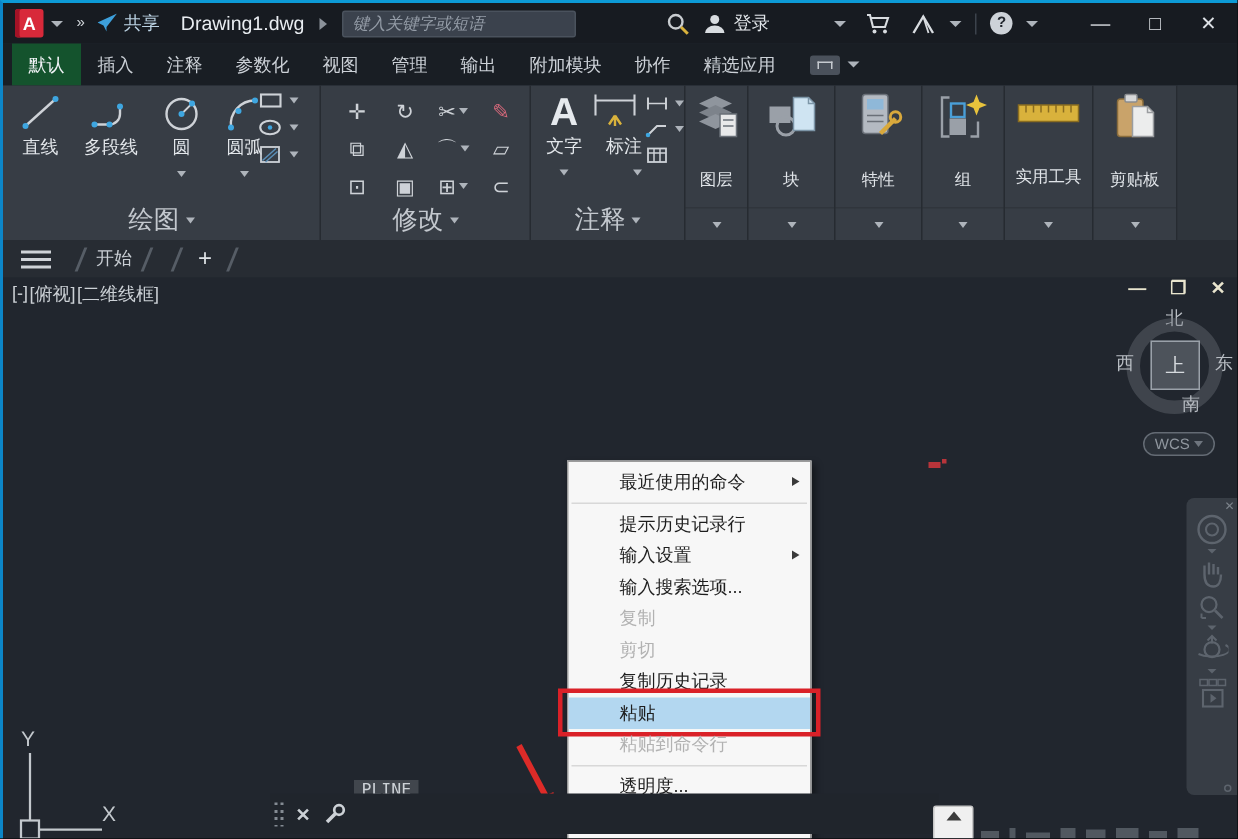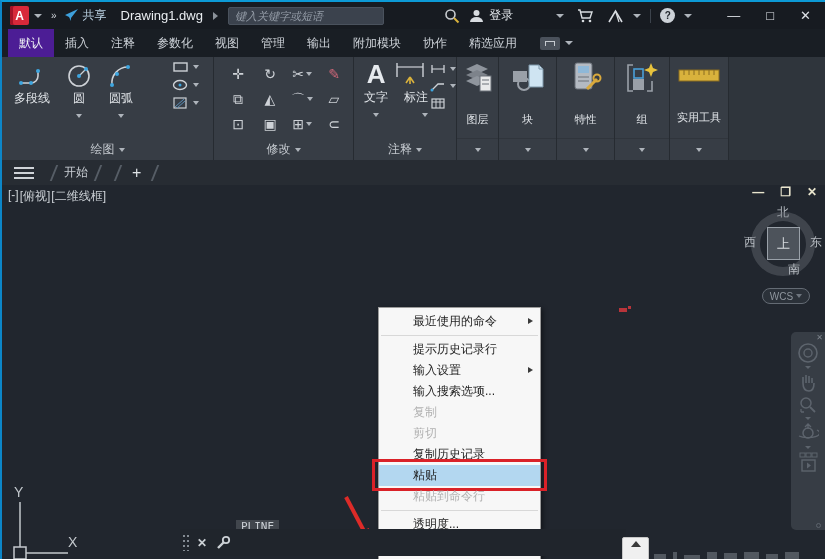--- a/index.html
+++ b/index.html
@@ -28,30 +28,30 @@
   .signin { display:flex; align-items:center; gap:5px; color:#e2e6ea; }
   .helpdot { width:15px; height:15px; border-radius:50%; background:#cdd2d8; color:#22272e; font-weight:bold;
     font-size:10px; display:flex; align-items:center; justify-content:center; }
   .tb-divider { width:1px; height:14px; background:#3c434c; }
   .winbtns { display:flex; align-items:center; gap:26px; margin-left:26px; margin-right:6px; color:#dde1e6; font-size:13px; }
   .winbtns span { cursor:default; }
   
   .ribbon-tabs { position:absolute; top:27px; left:0; right:0; height:28px; background:#191e24;
     display:flex; align-items:stretch; padding-left:6px; font-size:12px; color:#ccd1d7; }
   .rtab { padding:0 11px; display:flex; align-items:center; }
-  .rtab.active { background:#4c1d95; color:#f0f3f6; }
+  .rtab.active { background:#14532d; color:#f0f3f6; }
   .ribbon-toggle { display:flex; align-items:center; gap:5px; margin-left:12px; }
   .ribbon-toggle .btnbox { width:20px; height:13px; background:#4a515b; border-radius:2px;
     display:flex; align-items:center; justify-content:center; }
   .ribbon-toggle .btnbox i { width:10px; height:5px; border:1px solid #c5cad0; border-bottom:none; display:block; }
   
   .ribbon { position:absolute; top:55px; left:0; right:0; height:103px; background:#373d45; display:flex; }
   .rpanel { position:relative; border-right:1px solid #262b31; flex-shrink:0; }
   .rpanel-title { position:absolute; bottom:2px; left:0; right:0; text-align:center;
-    font-size:12px; color:#c3c8ce; display:flex; align-items:center; justify-content:center; gap:4px; }
+    font-size:17px; color:#c3c8ce; display:flex; align-items:center; justify-content:center; gap:4px; }
   .pcaret { width:0; height:0; border-left:3.5px solid transparent; border-right:3.5px solid transparent; border-top:4px solid #aeb4bb; display:inline-block; }
   .bigtools { display:flex; padding:3px 2px 0 4px; }
   .bigtool { width:42px; text-align:center; color:#e2e6ea; font-size:12px; }
   .bigtool.wide { width:52px; }
   .bigtool .lbl { margin-top:0px; display:block; }
   .smallcol { position:absolute; right:14px; top:3px; display:flex; flex-direction:column; gap:4px; }
   .smallrow { display:flex; align-items:center; gap:4px; }
   
   .mgrid { display:grid; grid-template-columns:repeat(4,32px); grid-auto-rows:25px; padding:4px 0 0 8px; }
   .mcell { display:flex; align-items:center; justify-content:center; gap:2px; color:#ced2d7; font-size:14px; }
@@ -212,20 +212,28 @@
           <i></i>
         </span>
       <span class="caret-dn"></span>
     </div>
   </div>
 
   <div class="ribbon">
 
     <div class="rpanel" style="width:212px">
       <div class="bigtools">
+        <div class="bigtool">
+          <svg width="30" height="30" style="margin:0 auto">
+            <line x1="5" y1="24" x2="25" y2="6" stroke="#ced2d7" stroke-width="1.6"></line>
+            <circle cx="5" cy="24" r="2" fill="#3ea6e0"></circle>
+              <circle cx="25" cy="6" r="2" fill="#3ea6e0"></circle>
+          </svg>
+          <span class="lbl">直线</span>
+        </div>
         <div class="bigtool wide">
           <svg width="30" height="30" style="margin:0 auto">
             <path d="M4,23 h10 M14,23 a7,7 0 0 0 7,-7 l0,-5" fill="none" stroke="#ced2d7" stroke-width="1.6"></path>
             <circle cx="4" cy="23" r="2" fill="#3ea6e0"></circle>
               <circle cx="14" cy="23" r="2" fill="#3ea6e0"></circle>
               <circle cx="21" cy="11" r="2" fill="#3ea6e0"></circle>
           </svg>
           <span class="lbl">多段线</span>
         </div>
         <div class="bigtool">
@@ -452,20 +460,34 @@
             <line x1="32" y1="3" x2="32" y2="8" stroke="#8a6d20"></line>
           <line x1="37" y1="3" x2="37" y2="8" stroke="#8a6d20"></line>
         </svg>
       </div>
       <div class="slabel" style="margin-top:25px">实用工具</div>
       <div class="sub">
           <span class="pcaret"></span>
         </div>
     </div>
 
+    <div class="rpanel spanel" style="width:56px">
+      <div class="icon-wrap">
+        <svg width="32" height="34">
+          <rect x="4" y="5" width="17" height="25" rx="2" fill="#c9a36a" stroke="#8a6d3c"></rect>
+          <rect x="9" y="2" width="8" height="5" rx="1" fill="#d8d9da" stroke="#8a8d90"></rect>
+          <path d="M14,10 h10 l4,4 v16 h-14 Z" fill="#eceded" stroke="#9a9da0"></path>
+          <path d="M24,10 l0,4 4,0" fill="none" stroke="#9a9da0"></path>
+        </svg>
+      </div>
+      <div class="slabel">剪贴板</div>
+      <div class="sub">
+          <span class="pcaret"></span>
+        </div>
+    </div>
 
     <div class="ribbon-filler"></div>
   </div>
 
   <div class="file-tabs">
     <div class="hamburger">
         <i></i>
         <i></i>
         <i></i>
       </div>

